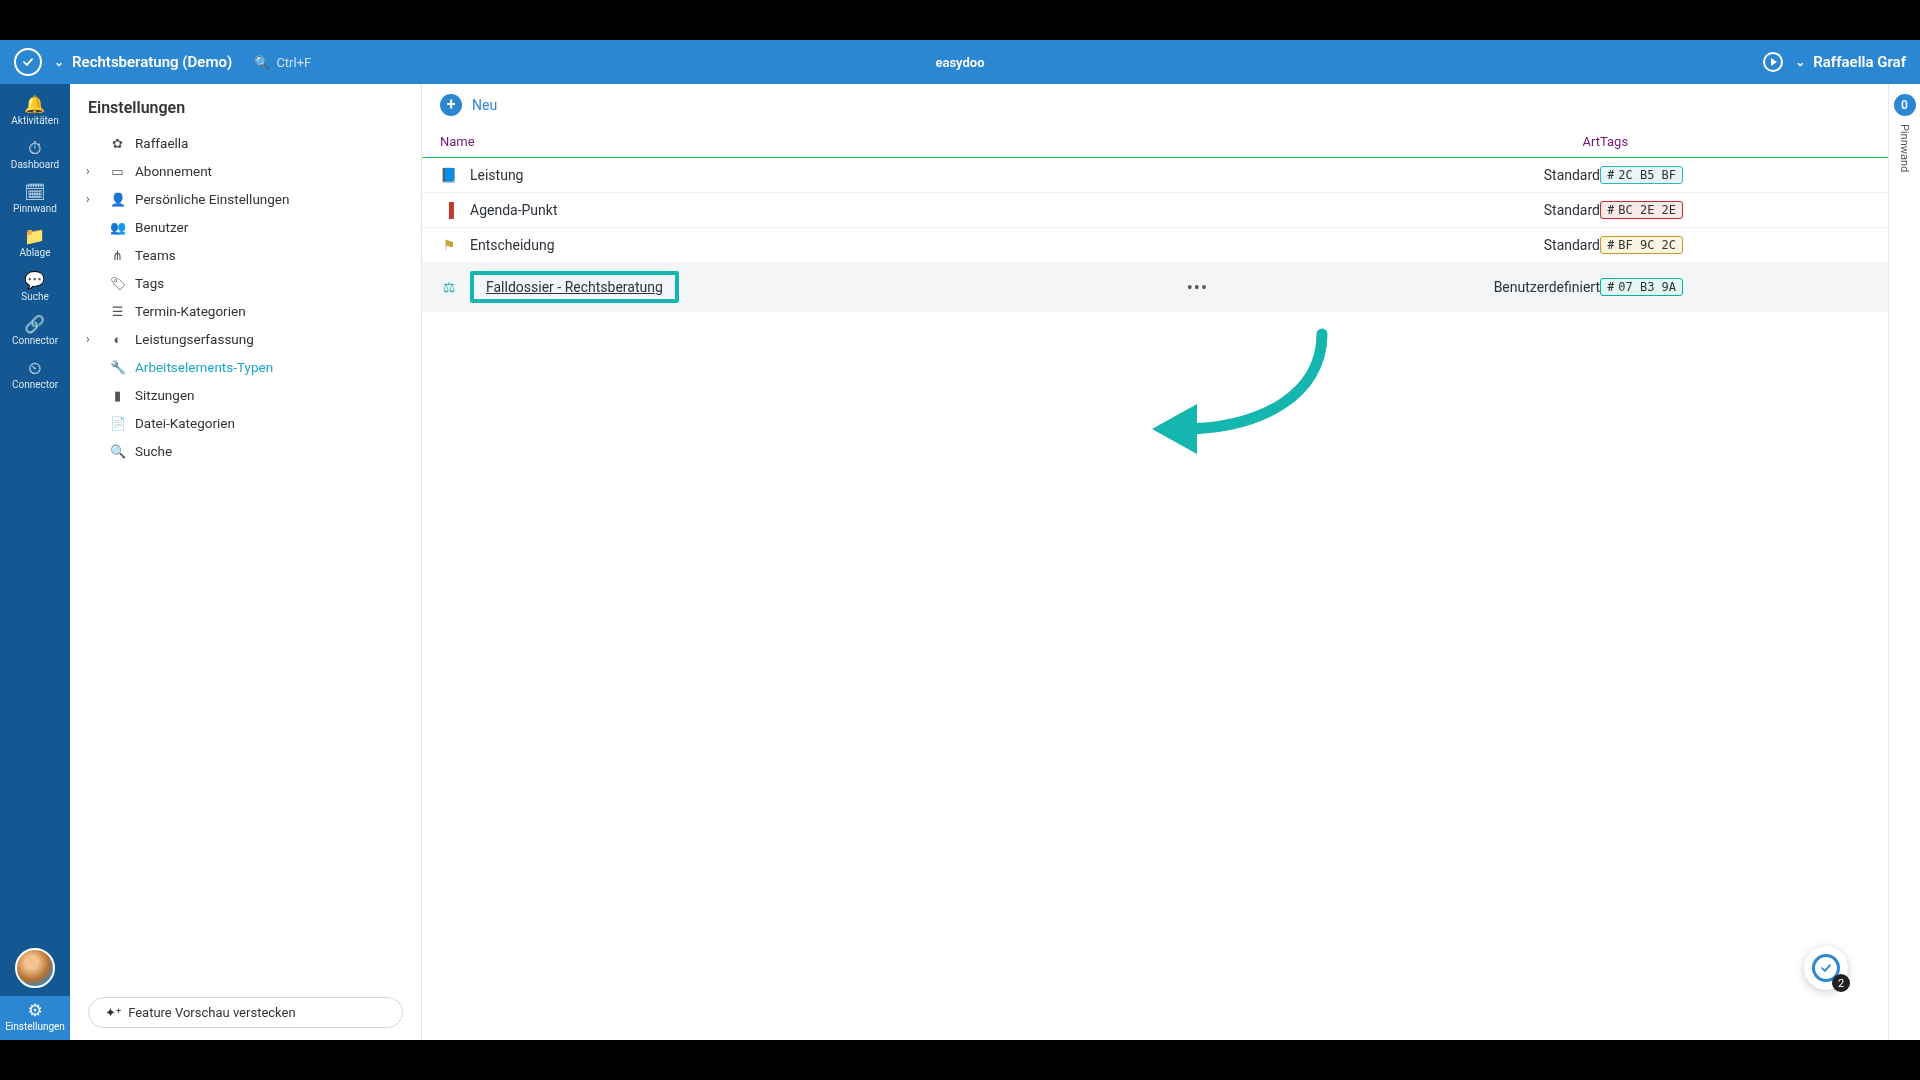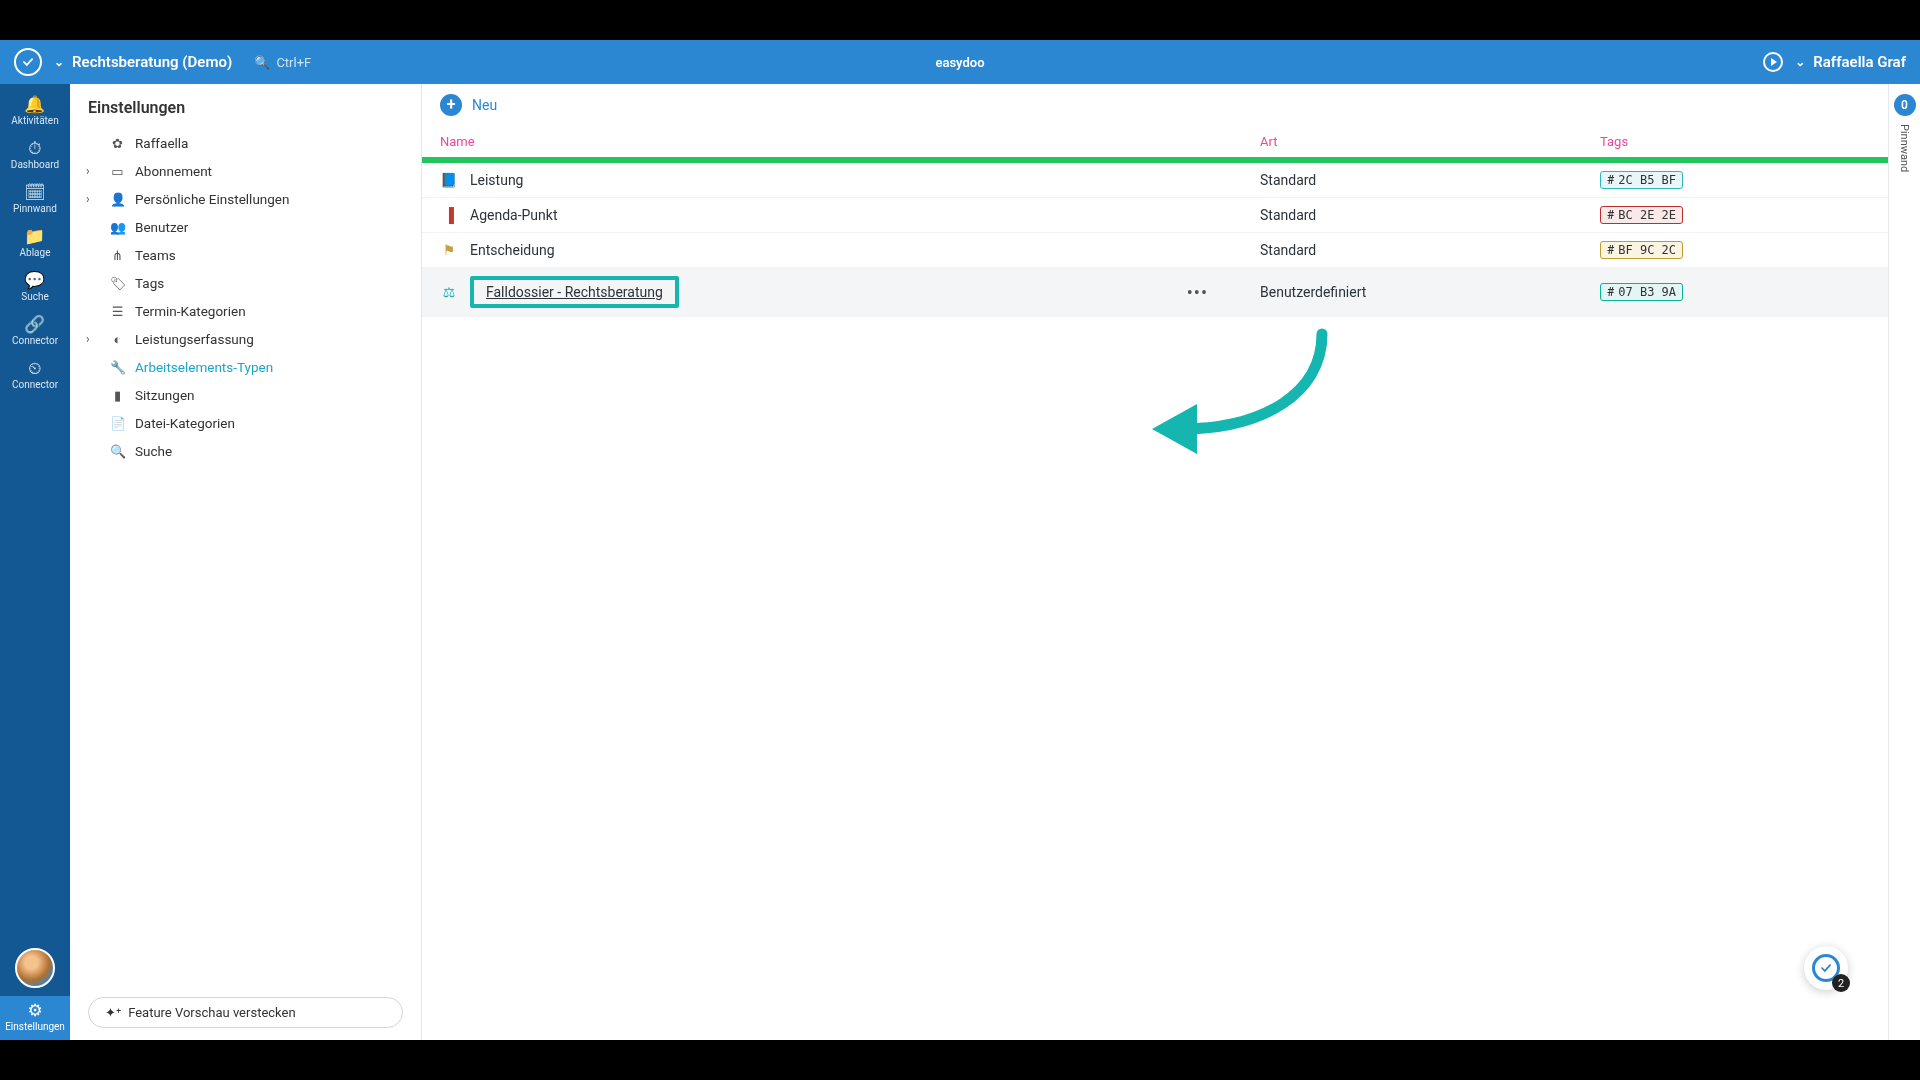--- a/index.html
+++ b/index.html
@@ -33,23 +33,23 @@
   .side-item.selected { color: #1aa6c9; }
   .side-ic { width: 15px; text-align: center; font-size: 13px; color: #555; flex-shrink: 0; }
   .side-item.selected .side-ic { color: #1aa6c9; }
   .feature-btn { margin: 12px 18px; border: 1px solid #cfd6dc; border-radius: 18px; padding: 7px 16px; font-size: 13px; background: #fff; display: inline-flex; align-items: center; gap: 7px; cursor: pointer; color: #333; }
 
   .main { flex: 1; background: #fff; display: flex; flex-direction: column; min-width: 0; position: relative; }
   .main-toolbar { padding: 10px 18px; display: flex; align-items: center; gap: 10px; }
   .new-btn { display: inline-flex; align-items: center; gap: 10px; color: #2c87d3; font-size: 14px; cursor: pointer; }
   .plus-c { width: 22px; height: 22px; border-radius: 50%; background: #2c87d3; color: #fff; display: flex; align-items: center; justify-content: center; font-weight: 700; font-size: 16px; line-height: 1; }
 
-  .tbl-head { display: flex; padding: 8px 18px; font-size: 13px; color: #ec4899; border-bottom: 6px solid #22c55e; }
+  .tbl-head { display: flex; padding: 8px 18px; font-size: 13px; color: #701a75; border-bottom: 1px solid #22c55e; }
   .col-name { flex: 0 0 820px; }
-  .col-art  { flex: 0 0 340px; }
+  .col-art  { flex: 0 0 340px; text-align: right; }
   .col-farbe{ flex: 1; }
   .tbl-row { display: flex; align-items: center; padding: 8px 18px; font-size: 14px; color: #2d333a; border-bottom: 1px solid #f1f3f5; position: relative; }
   .tbl-row.hover { background: #f3f5f6; }
   .row-name { display: flex; align-items: center; gap: 12px; }
   .row-ic { width: 18px; height: 18px; display: inline-flex; align-items: center; justify-content: center; font-size: 14px; }
   .badge { display: inline-flex; align-items: center; border: 1px solid; border-radius: 3px; font-size: 12px; padding: 1px 6px; font-weight: 500; font-family: ui-monospace, Menlo, monospace; }
   .hash { margin-right: 4px; }
   .row-actions { position: absolute; right: 680px; color: #555; font-size: 18px; letter-spacing: 1px; cursor: pointer; }
   .linkish { text-decoration: underline; text-align: right; }
   .highlight-box { border: 4px solid #15b6b0; padding: 4px 12px; border-radius: 2px; display: inline-block; }

